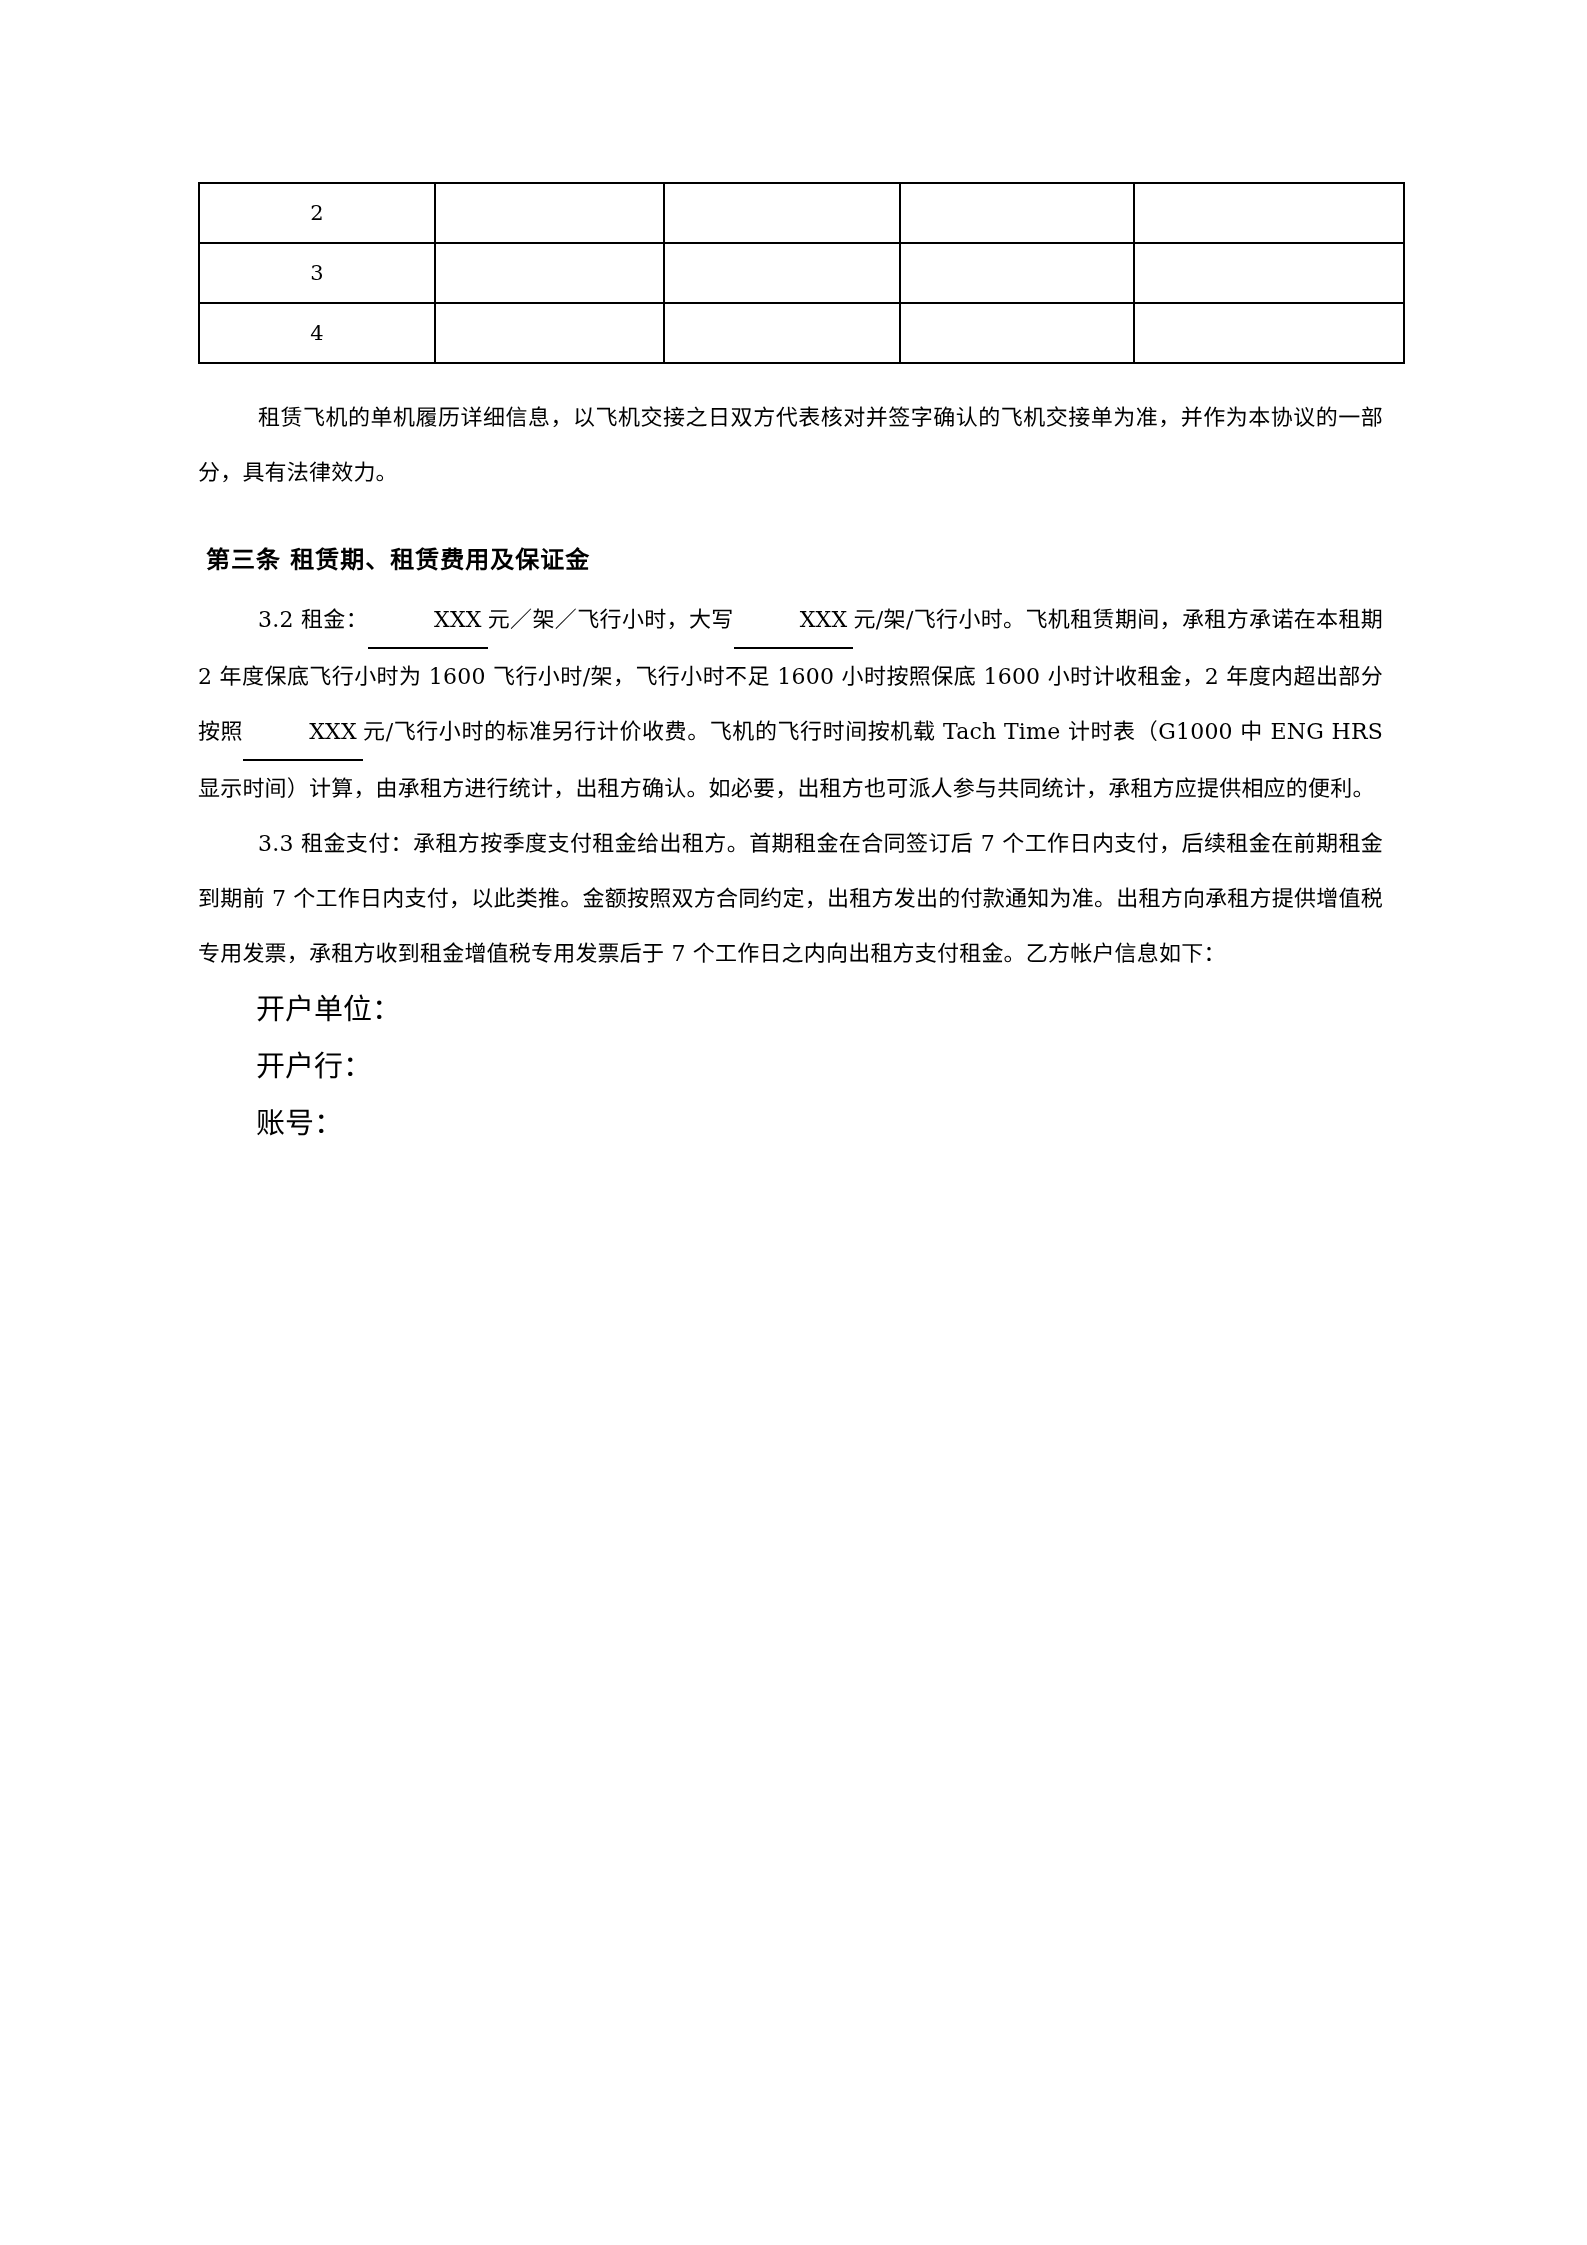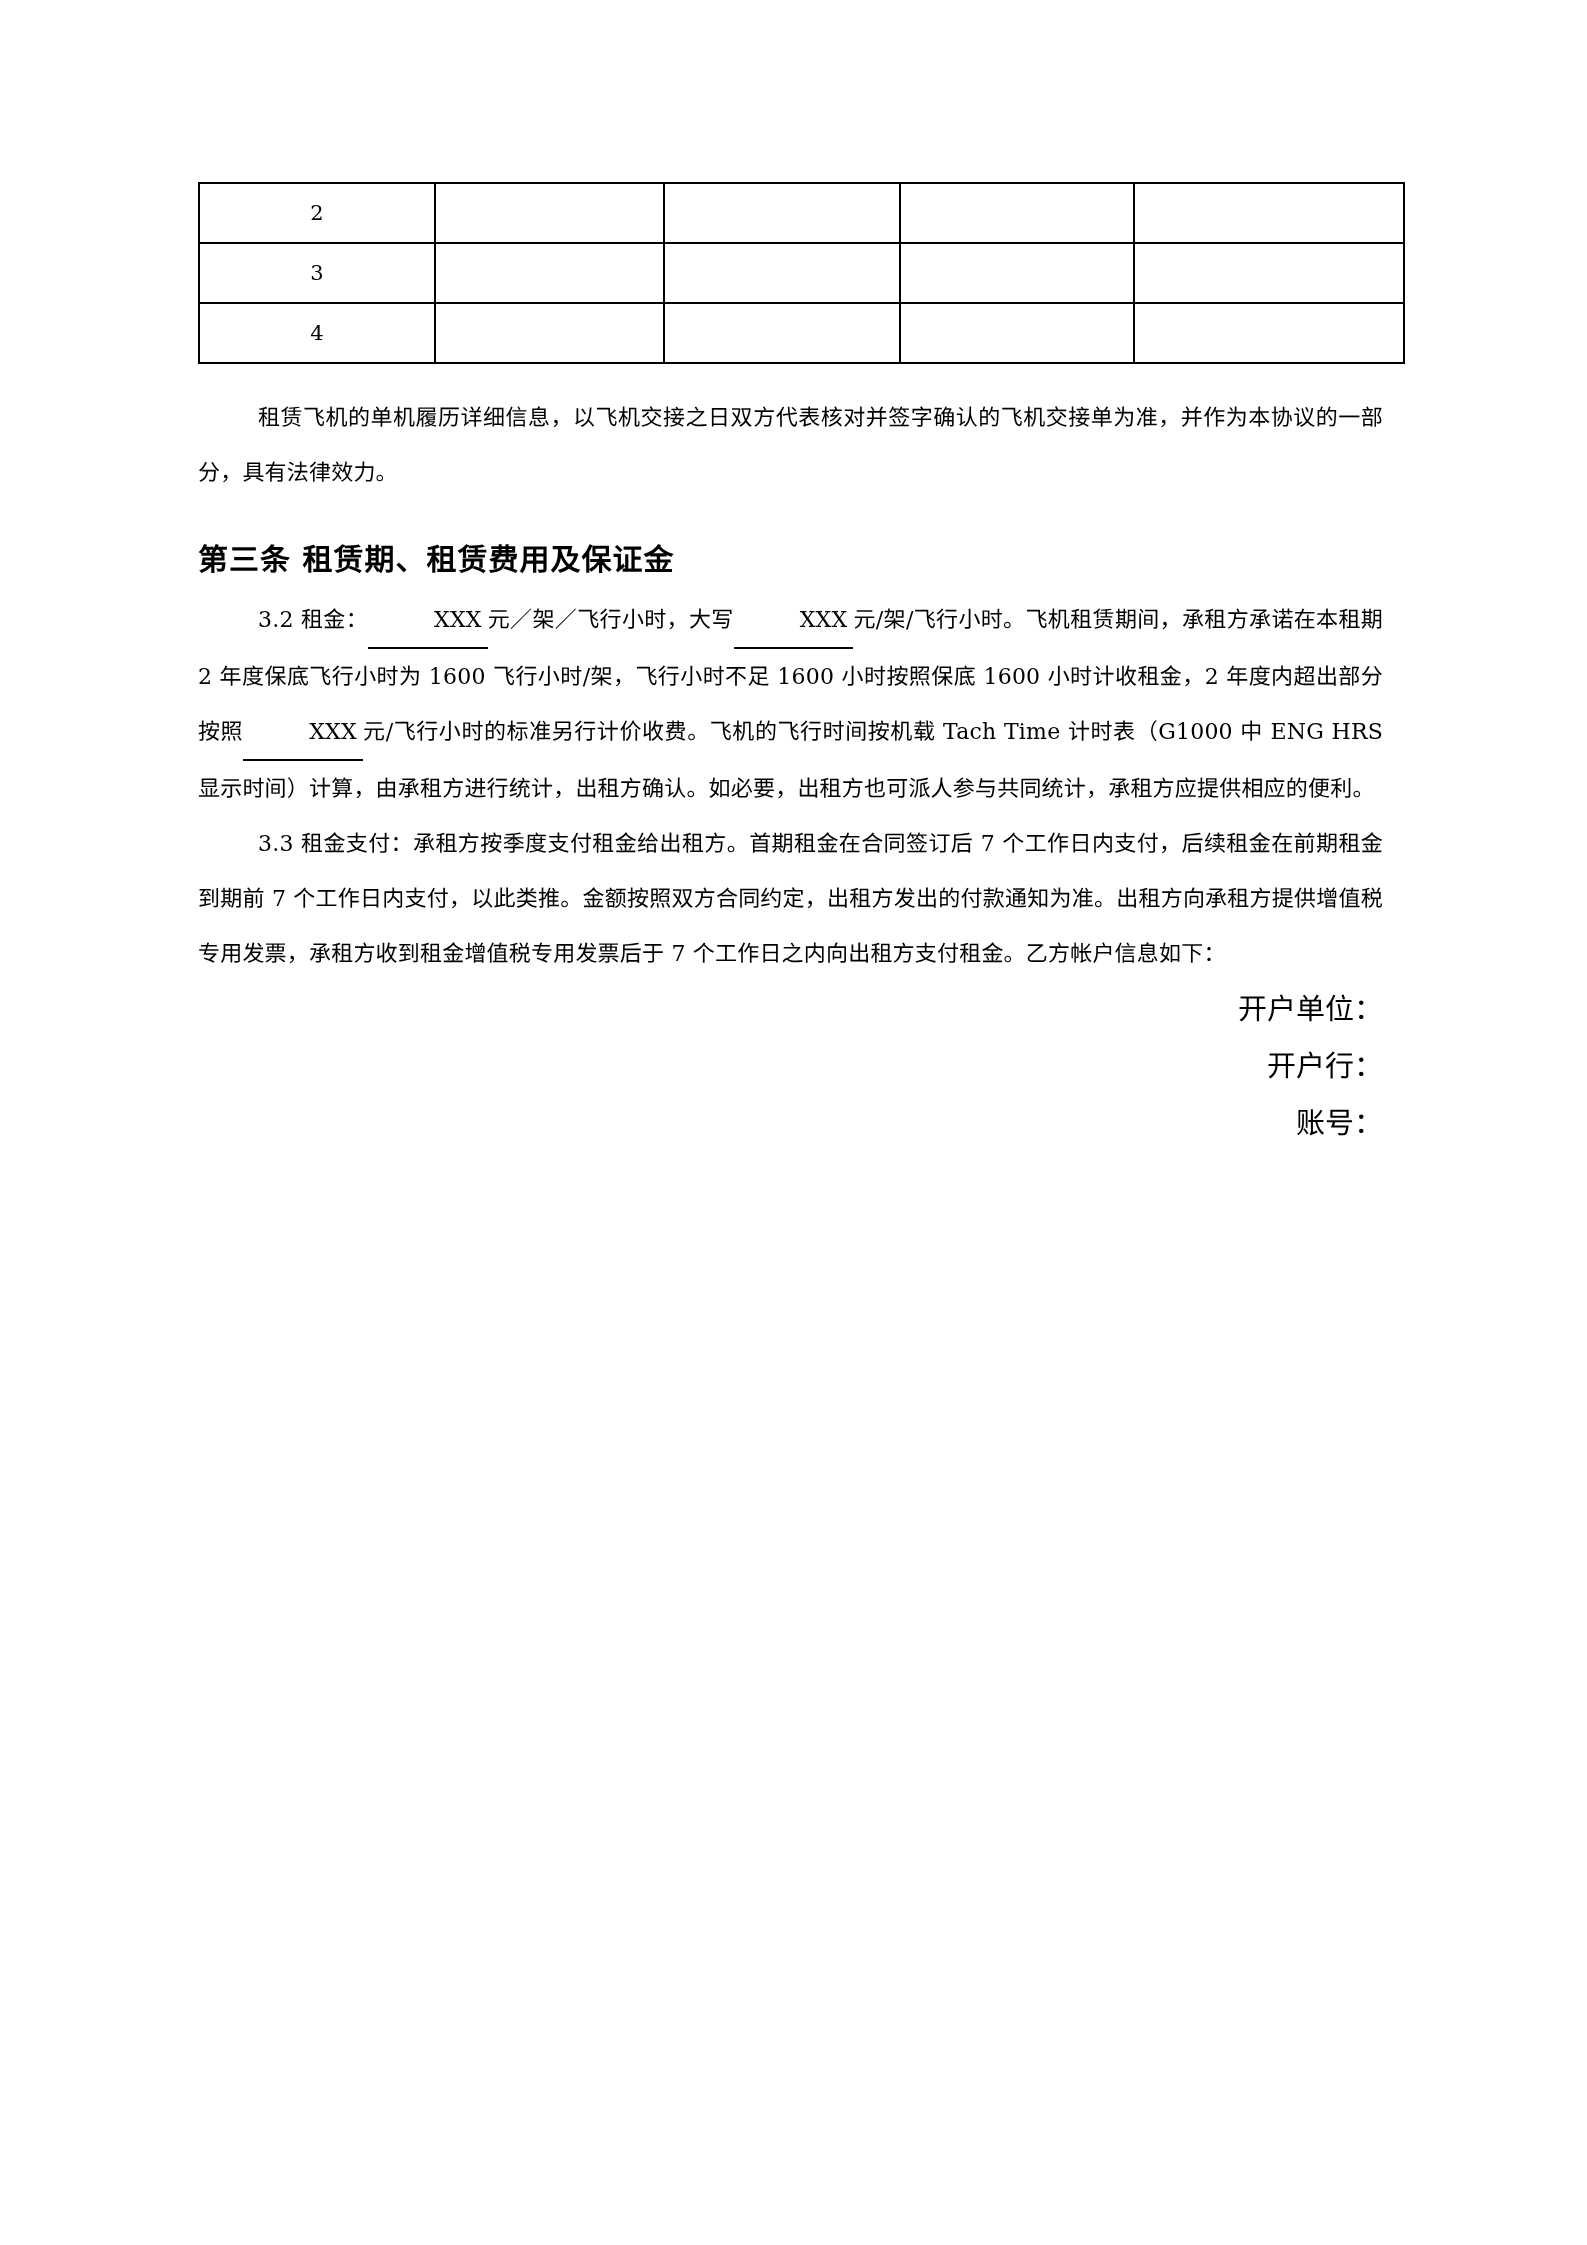--- a/index.html
+++ b/index.html
@@ -50,41 +50,40 @@
     line-height: 55px;
     margin: 0;
     text-align: justify;
     text-justify: inter-ideograph;
     letter-spacing: 0.2px;
   }
   p.indent2 { text-indent: 60px; }
   .gap-after-table { height: 26px; }
 
   h2.section {
-    font-size: 30px;
+    font-size: 24px;
     line-height: 52px;
     font-weight: bold;
-    margin: 34px 0 6px 0;
+    margin: 34px 0 6px 8px;
     letter-spacing: 1px;
   }
 
   .blank {
     display: inline-block;
     border-bottom: 2px solid #000;
     text-align: center;
     padding: 0 6px;
   }
   .w-xxx { min-width: 74px; }
 
   .acct {
     font-size: 29px;
     line-height: 57px;
     margin: 0;
     text-indent: 58px;
-    text-align: right;
   }
 </style>
 </head>
 <body>
 
 <div class="page">
   <div class="content">
 
     <table class="hist-table">
       <tbody>

